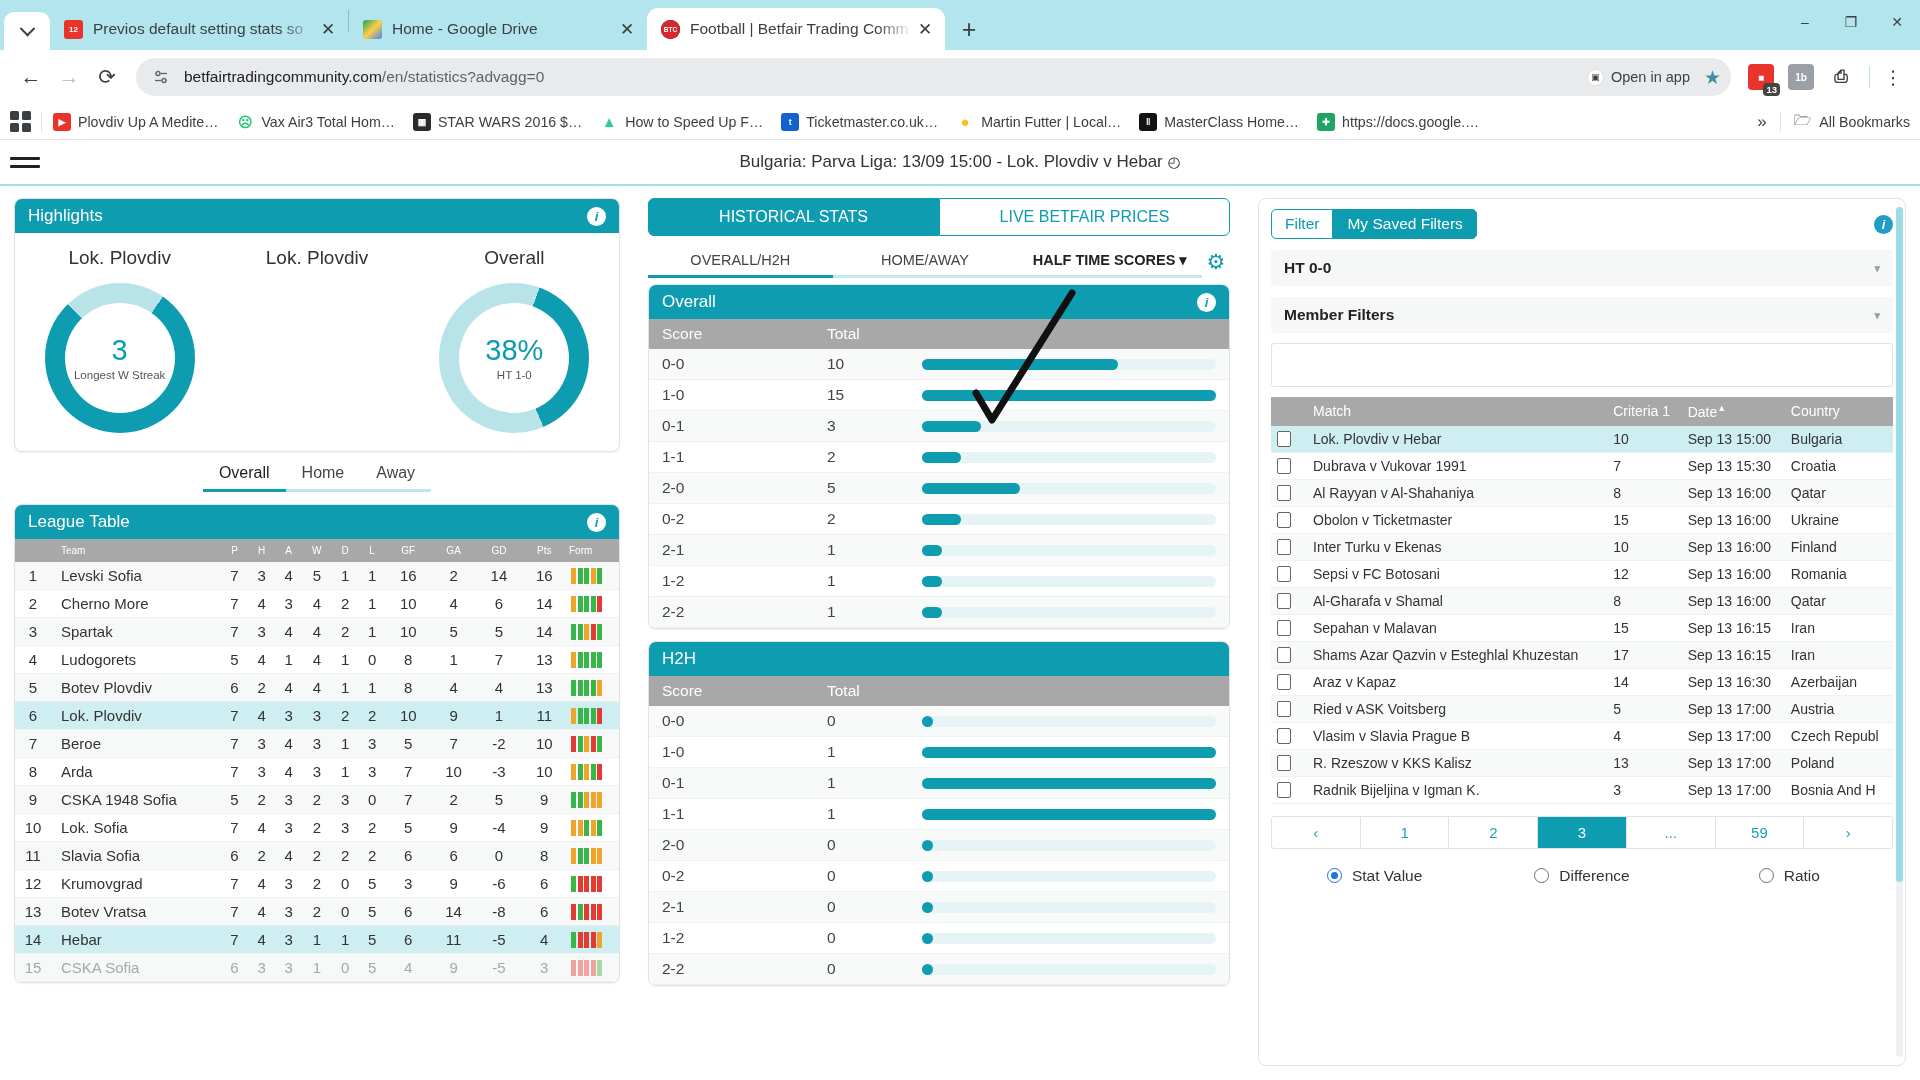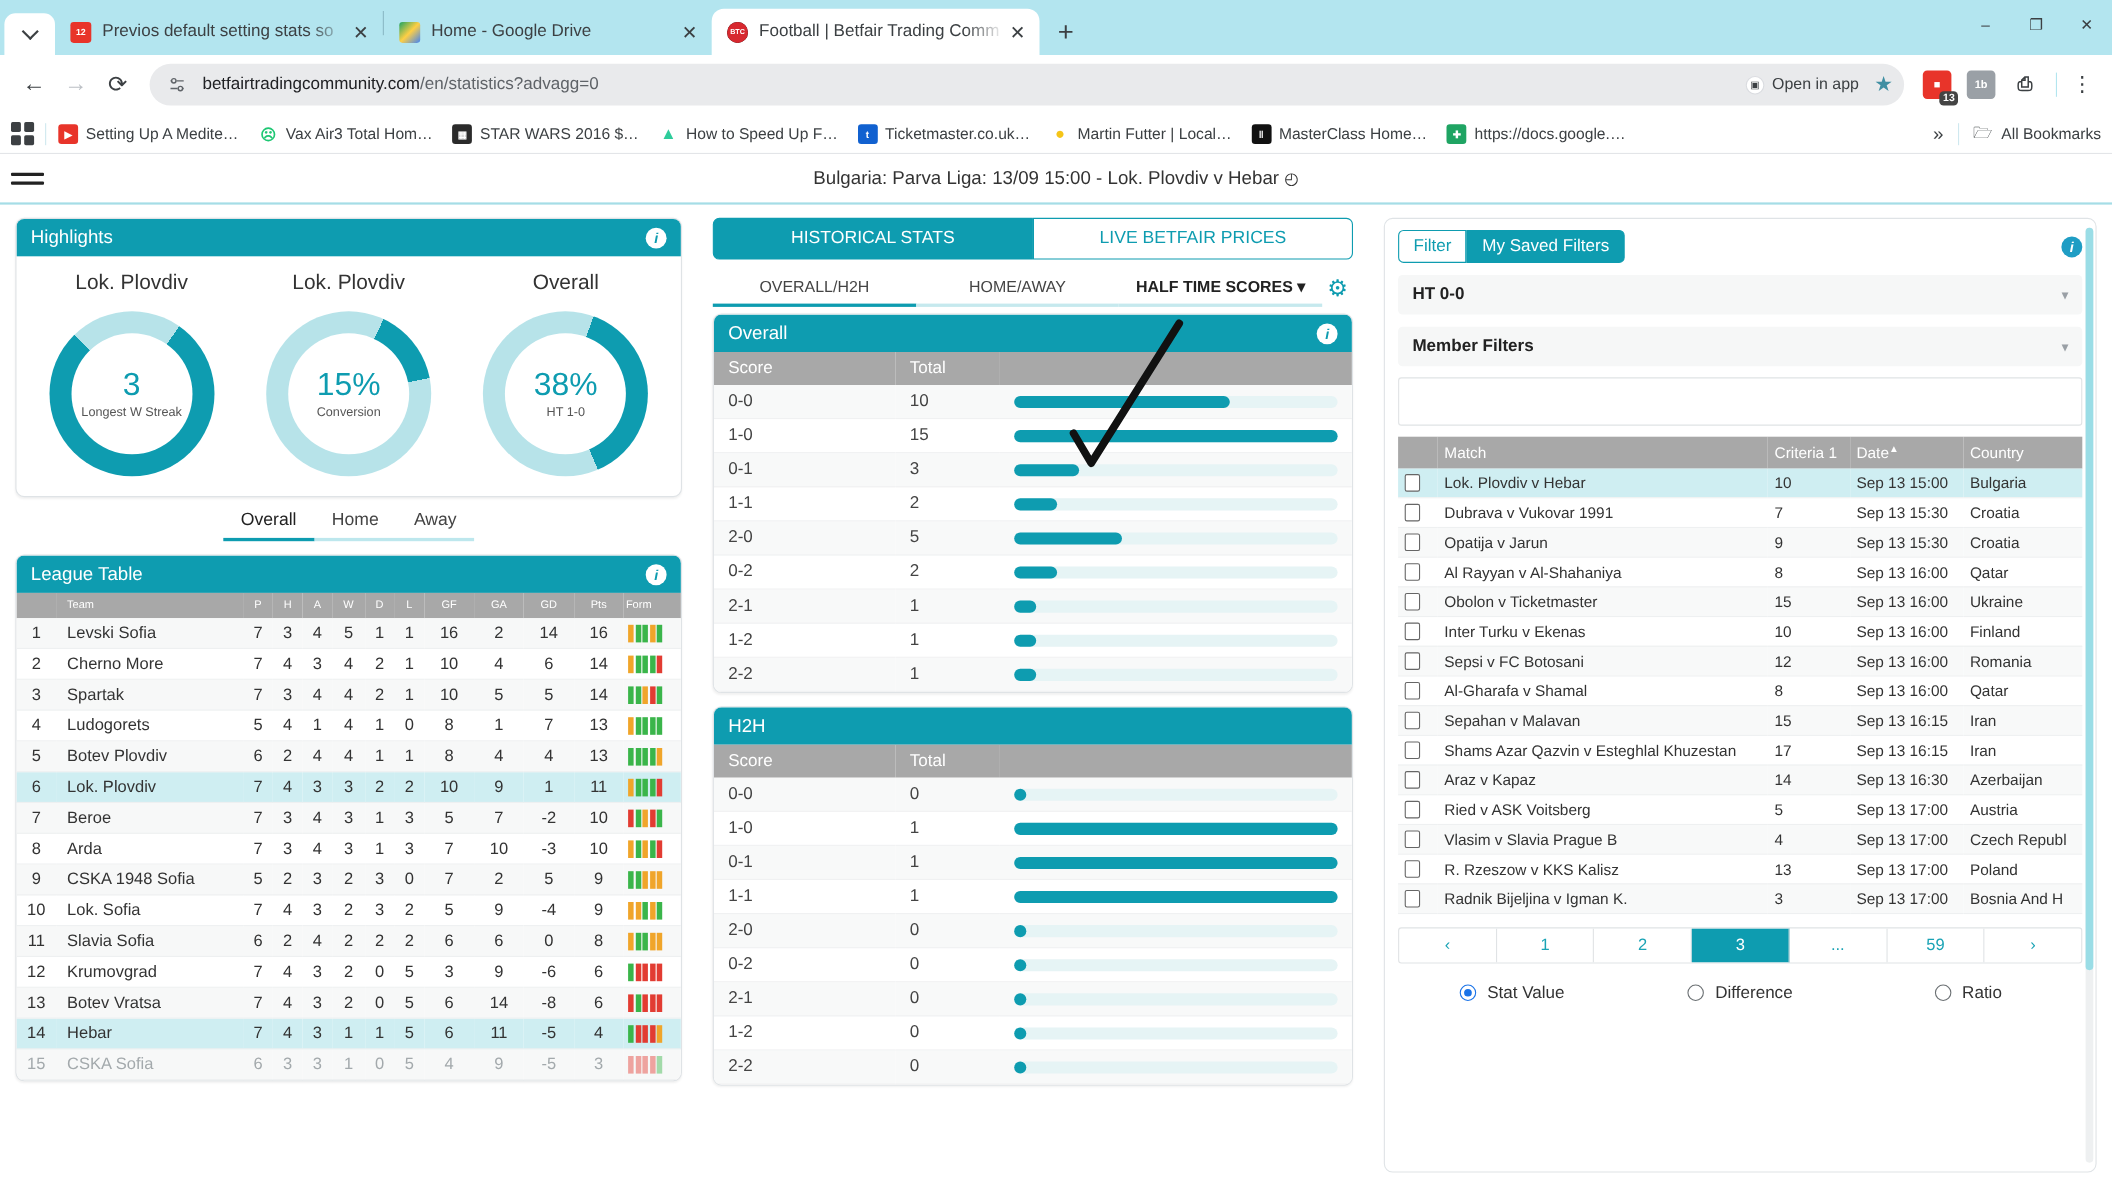--- a/index.html
+++ b/index.html
@@ -289,21 +289,21 @@
     <div class="apps-grid">
         <i></i>
         <i></i>
         <i></i>
         <i></i>
       </div>
     <div class="bm-sep"></div>
 
     <div class="bm">
       <span class="bm-ico" style="background:#e8342a;">▶</span>
-      <span>Setting Up A Medite…</span>
+      <span>Plovdiv Up A Medite…</span>
     </div>
     <div class="bm">
       <span class="bm-ico" style="background:#fff;color:#1ec773;font-size:14px;">☹</span>
       <span>Vax Air3 Total Hom…</span>
     </div>
     <div class="bm">
       <span class="bm-ico" style="background:#2b2b2b;">▦</span>
       <span>STAR WARS 2016 $…</span>
     </div>
     <div class="bm">
@@ -367,26 +367,20 @@
               <div class="donut" style="background:conic-gradient(from 35deg,#0e9cb0 0 78%,#b7e3e9 78% 100%);">
                 <div class="donut-text">
                   <span class="donut-val">3</span>
                   <span class="donut-sub">Longest W Streak</span>
                 </div>
               </div>
             </div>
 
             <div class="donut-wrap">
               <div class="donut-label">Lok. Plovdiv</div>
-              <div class="donut" style="background:conic-gradient(from 25deg,#0e9cb0 0 15%,#b7e3e9 15% 100%);">
-                <div class="donut-text">
-                  <span class="donut-val">15%</span>
-                  <span class="donut-sub">Conversion</span>
-                </div>
-              </div>
             </div>
 
             <div class="donut-wrap">
               <div class="donut-label">Overall</div>
               <div class="donut" style="background:conic-gradient(from 20deg,#0e9cb0 0 38%,#b7e3e9 38% 100%);">
                 <div class="donut-text">
                   <span class="donut-val">38%</span>
                   <span class="donut-sub">HT 1-0</span>
                 </div>
               </div>
@@ -1042,29 +1036,20 @@
                   </td>
                   <td>Dubrava v Vukovar 1991</td>
                   <td>7</td>
                   <td>Sep 13 15:30</td>
                   <td>Croatia</td>
                 </tr>
                 <tr class="mt-row">
                   <td>
                     <span class="cbox"></span>
                   </td>
-                  <td>Opatija v Jarun</td>
-                  <td>9</td>
-                  <td>Sep 13 15:30</td>
-                  <td>Croatia</td>
-                </tr>
-                <tr class="mt-row">
-                  <td>
-                    <span class="cbox"></span>
-                  </td>
                   <td>Al Rayyan v Al-Shahaniya</td>
                   <td>8</td>
                   <td>Sep 13 16:00</td>
                   <td>Qatar</td>
                 </tr>
                 <tr class="mt-row">
                   <td>
                     <span class="cbox"></span>
                   </td>
                   <td>Obolon v Ticketmaster</td>

